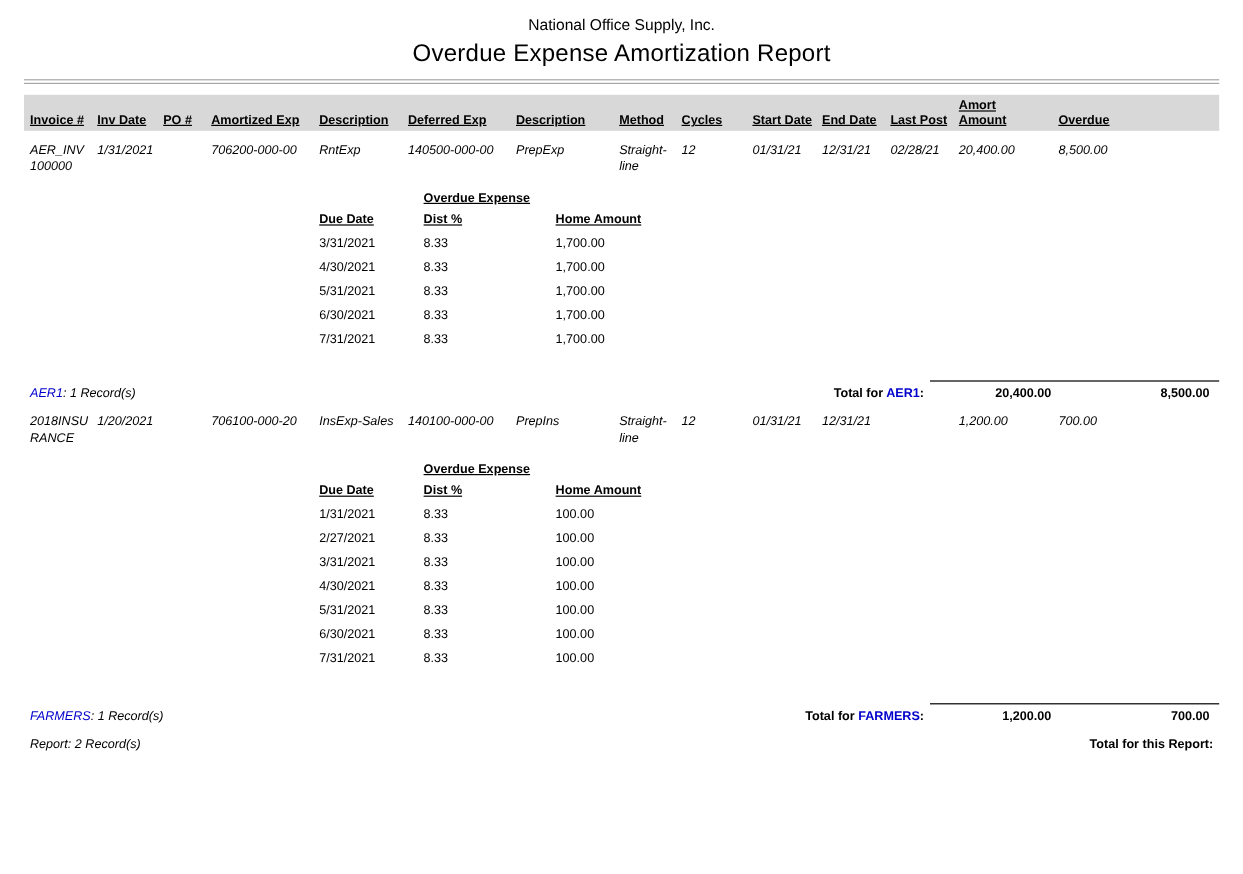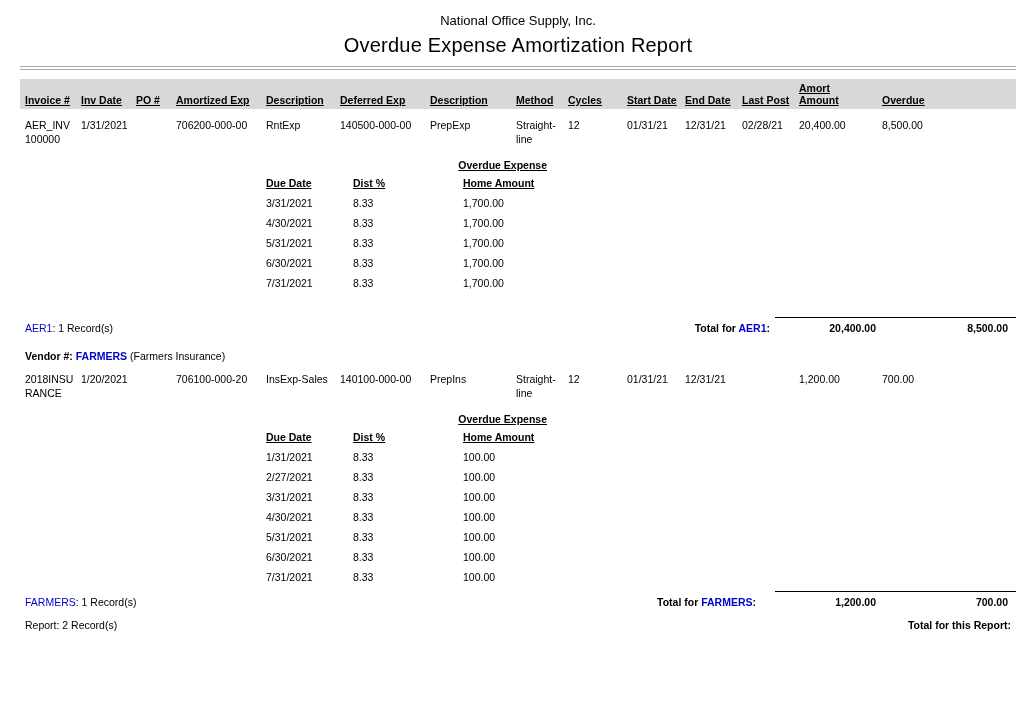--- a/index.html
+++ b/index.html
@@ -12,42 +12,42 @@
 
   .band      { margin: 9px 20px 0 20px; background: #d8d8d8; padding: 3px 0 3px 5px; }
   .grid      { display: grid; grid-template-columns: 56px 55px 40px 90px 74px 90px 86px 52px 59px 58px 57px 57px 83px 1fr; }
   .grid > div { padding-right: 6px; }
   .grid > div.over { padding-right: 8px; }
   .band .grid { align-items: end; }
   .hdr       { font-weight: bold; text-decoration: underline; white-space: nowrap; }
   .num       { }
   .wrap      { word-break: break-all; }
 
-  .row       { margin: 0 20px 0 25px; }
+  .row       { margin: 0 20px 0 25px; font-style: italic; }
   .vendor    { margin: 8px 20px 0 25px; font-weight: bold; line-height: 14px; }
   .vendor .vname { font-weight: normal; }
   .blue      { color: #0000cc; }
   .inv-row   { margin-top: 9px; line-height: 14px; }
 
   .sub       { margin: 12px 0 0 266px; width: 281px; }
-  .sub-title { margin-left: 87px; font-weight: bold; text-decoration: underline; line-height: 15px; text-align: right; }
+  .sub-title { margin-left: 87px; font-weight: bold; text-decoration: underline; line-height: 15px; }
   .sub-grid  { display: grid; grid-template-columns: 87px 110px 84px; line-height: 20px; }
   .sub-grid > div { padding-right: 8px; }
   .sub-grid > div.num { padding-right: 8px; }
 
   .summary   { display: flex; align-items: flex-start; margin: 0 20px 0 25px; line-height: 14px; }
-  .records   { padding-top: 4px; }
+  .records   { font-style: italic; padding-top: 4px; }
   .tlabel    { margin-left: auto; font-weight: bold; padding-right: 5px; padding-top: 4px; white-space: nowrap; text-align: right; }
   .tbox      { flex: none; width: 241px; border-top: 1px solid #000; display: flex; padding-top: 3px; font-weight: bold; }
   .tbox .amort { width: 107px; text-align: right; padding-right: 6px; }
   .tbox .overd { flex: 1; text-align: right; padding-right: 8px; }
   .tbox.closed { border-bottom: 1px solid #000; padding-bottom: 4px; }
 
   .mt24 { margin-top: 24px; }
-  .mt20 { margin-top: 4px; gap: 14px; }
+  .mt20 { margin-top: 27px; }
   .mt14 { margin-top: 14px; }
   .mt5  { margin-top: 5px; gap: 32px; }
 </style>
 </head>
 <body>
 
 <div>
 
   <div class="company">National Office Supply, Inc.</div>
   <div class="rtitle">Overdue Expense Amortization Report</div>
@@ -128,25 +128,20 @@
     </div>
     <div class="tlabel">
       <span>Total for </span><span class="blue">AER1</span><span>:</span>
     </div>
     <div class="tbox">
       <div class="amort">20,400.00</div>
       <div class="overd">8,500.00</div>
     </div>
   </div>
 
-  <div class="vendor mt14">
-    <span>Vendor #:</span>
-    <span class="blue">FARMERS</span>
-    <span class="vname">(Farmers Insurance)</span>
-  </div>
 
   <div class="row grid inv-row">
     <div class="wrap">2018INSURANCE</div>
     <div class="wrap">1/20/2021</div>
     <div></div>
     <div>706100-000-20</div>
     <div>InsExp-Sales</div>
     <div>140100-000-00</div>
     <div>PrepIns</div>
     <div>Straight-line</div>

